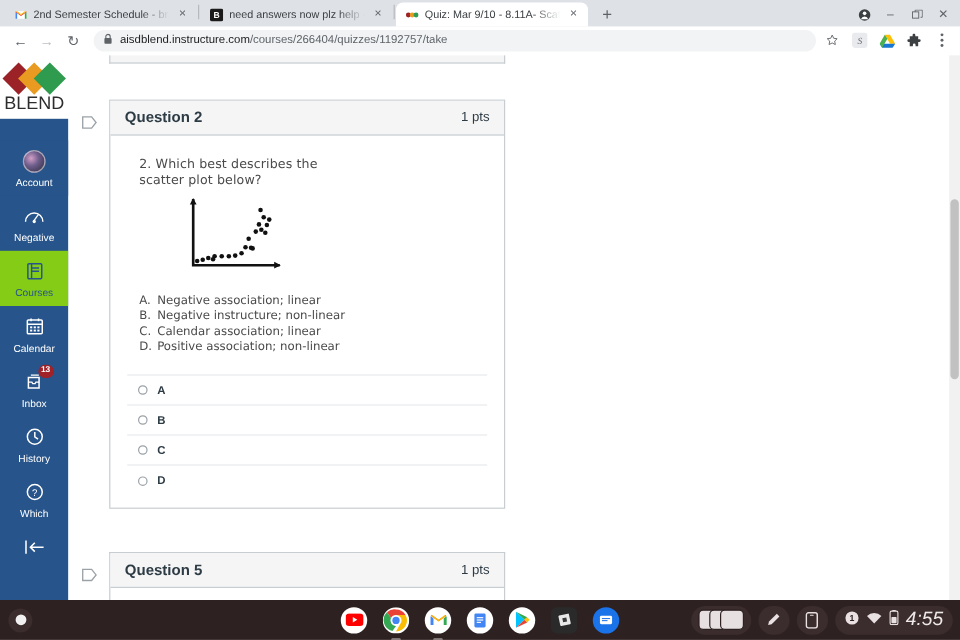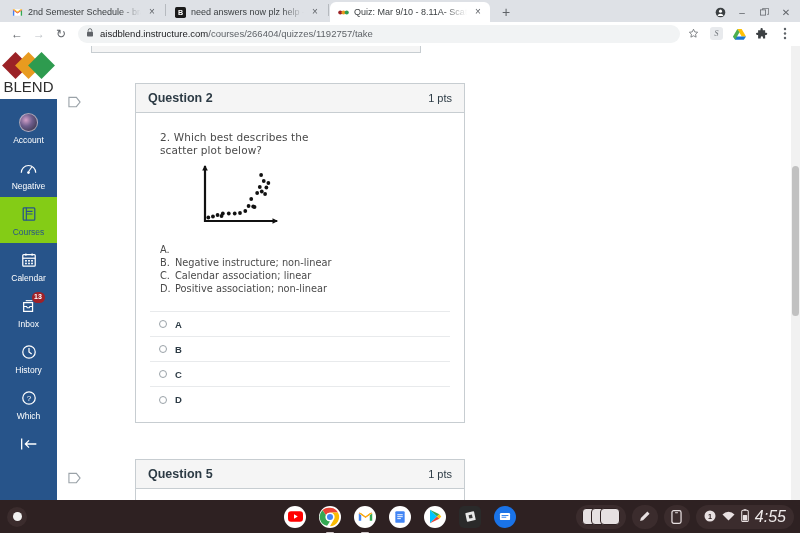--- a/index.html
+++ b/index.html
@@ -97,21 +97,21 @@
     position: relative; display: flex; flex-direction: column;
   }
   .brand { padding: 6px 0 4px; text-align: center; background: #fff; }
   .brand-diamonds { display: flex; justify-content: center; align-items: center; height: 26px; }
   .dia { width: 19px; height: 19px; transform: rotate(45deg); margin: 0 -3px; }
   .brand-word {
     font-family: Liberation Sans, sans-serif;
     font-size: 15px; letter-spacing: 0px; color: #2d2d2d;
     font-weight: 400; line-height: 17px;
   }
-  .navlist { background: #2d5f8b; flex: 1 1 auto; padding-top: 6px; background: #27548a; }
+  .navlist { background: #2d5f8b; flex: 1 1 auto; padding-top: 18px; background: #27548a; }
   .navitem {
     display: flex; flex-direction: column; align-items: center;
     padding: 7px 0 6px; color: #ffffff; text-decoration: none;
     position: relative;
   }
   .navitem .nicon { height: 20px; display: flex; align-items: center; justify-content: center; position: relative; }
   .navitem .nlabel { font-size: 8.5px; margin-top: 3px; line-height: 10px; }
   .navitem.sel { background: #84cc16; }
   .navitem.sel .nlabel { color: #27548a; }
   .avatar {
@@ -127,21 +127,21 @@
   }
   .navcollapse {
     color: #fff; text-align: center; padding: 10px 0 14px; font-size: 13px;
   }
 
   
   .main {
     flex: 1 1 auto; background: #ffffff; position: relative; overflow: hidden;
   }
 
-  .q-row { position: relative; display: flex; margin-bottom: 0; gap: 44px; }
+  .q-row { position: relative; display: flex; margin-bottom: 0; }
   .flag {
     width: 34px; flex: 0 0 34px; display: flex; justify-content: center;
     padding-top: 13px;
   }
   .flag-ic { width: 13px; height: 14px; }
 
   .qcard {
     width: 330px; border: 1px solid #c7cdd1; background: #ffffff;
   }
   .qhead {
@@ -508,20 +508,21 @@
                         <circle cx="65.76" cy="18.00" r="1.9"></circle>
                         <circle cx="70.38" cy="20.00" r="1.9"></circle>
                         <circle cx="63.12" cy="12.00" r="1.9"></circle>
                       </g>
                   </svg>
                 </div>
 
                 <div class="choices">
                   <div class="ch">
                       <span class="lt">A.</span>
+                      <span>Negative association; linear</span>
                     </div>
                   <div class="ch">
                       <span class="lt">B.</span>
                       <span>Negative instructure; non-linear</span>
                     </div>
                   <div class="ch">
                       <span class="lt">C.</span>
                       <span>Calendar association; linear</span>
                     </div>
                   <div class="ch">

